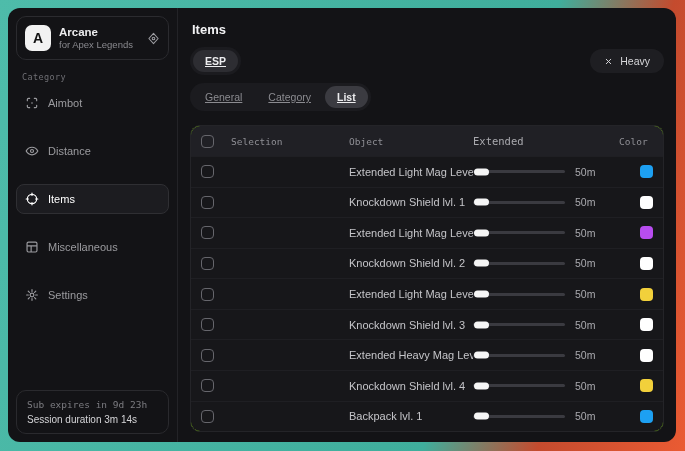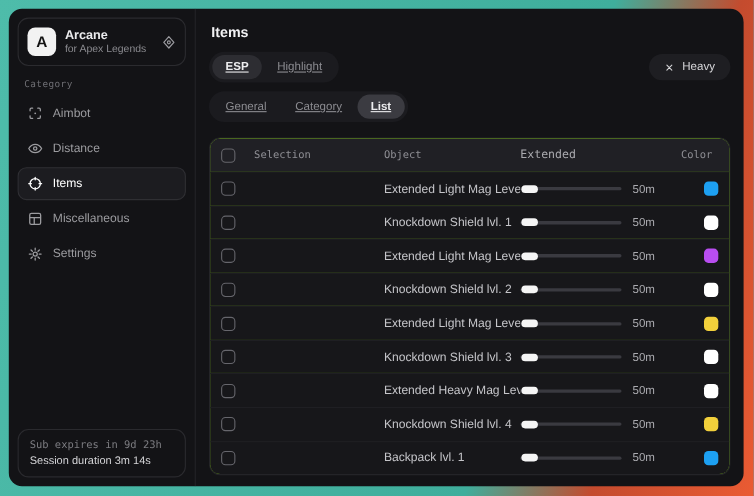--- a/index.html
+++ b/index.html
@@ -15,21 +15,21 @@
   }
   
   .sidebar { width: 170px; border-right: 1px solid #232327; display: flex; flex-direction: column; padding: 8px; flex: none; }
   .app-card { border: 1px solid #2b2b2f; border-radius: 10px; padding: 8px; display: flex; gap: 8px; align-items: center; }
   .logo { width: 26px; height: 26px; background: #f2f2f2; color: #121212; border-radius: 7px; font-weight: bold; font-size: 14px; display: flex; align-items: center; justify-content: center; flex: none; }
   .app-meta { line-height: 1.25; }
   .app-name { font-size: 11.5px; font-weight: bold; color: #ebebed; }
   .app-sub  { font-size: 9.5px; color: #8a8a8f; }
   .emblem { margin-left: auto; color: #9a9a9f; display: flex; }
   .category-label { font-family: "DejaVu Sans Mono", monospace; font-size: 8.5px; color: #6f6f74; margin: 12px 6px 6px; letter-spacing: 0.4px; }
-  .nav { display: flex; flex-direction: column; gap: 2px; }
+  .nav { display: flex; flex-direction: column; gap: 18px; }
   .nav-item { display: flex; align-items: center; gap: 9px; padding: 7px 8px; border-radius: 8px; border: 1px solid transparent; color: #9b9b9f; font-size: 11px; cursor: pointer; }
   .nav-item.active { color: #ffffff; background: #1c1c20; border-color: #2f2f33; }
   .nav-item .ni-icon { display: flex; width: 14px; height: 14px; }
   .sidebar-footer { margin-top: auto; border: 1px solid #2a2a2e; border-radius: 10px; padding: 8px 10px; }
   .sub-line { font-family: "DejaVu Sans Mono", monospace; font-size: 9.5px; color: #7c7c81; }
   .sess-line { font-size: 10px; color: #d4d4d7; margin-top: 4px; }
   
   .main { flex: 1; padding: 14px 12px 10px; display: flex; flex-direction: column; min-width: 0; }
   .main-title { font-size: 13px; font-weight: bold; color: #f2f2f4; margin: 0 0 10px 2px; }
   .toolbar-row { display: flex; justify-content: space-between; align-items: center; margin-bottom: 8px; }
@@ -133,21 +133,20 @@
       <div class="sess-line">Session duration 3m 14s</div>
     </div>
   </aside>
 
   <section class="main">
     <h1 class="main-title">Items</h1>
 
     <div class="toolbar-row">
       <div class="seg">
         <div class="seg-item active">ESP</div>
-          <div class="seg-item">Highlight</div>
       </div>
       <div class="search-btn">
         <svg width="9" height="9" viewBox="0 0 24 24" fill="none" stroke="currentColor" stroke-width="2.6" stroke-linecap="round">
           <path d="M18 6 6 18M6 6l12 12"></path>
         </svg>
         <span>Heavy</span>
       </div>
     </div>
 
     <div class="toolbar-row">

